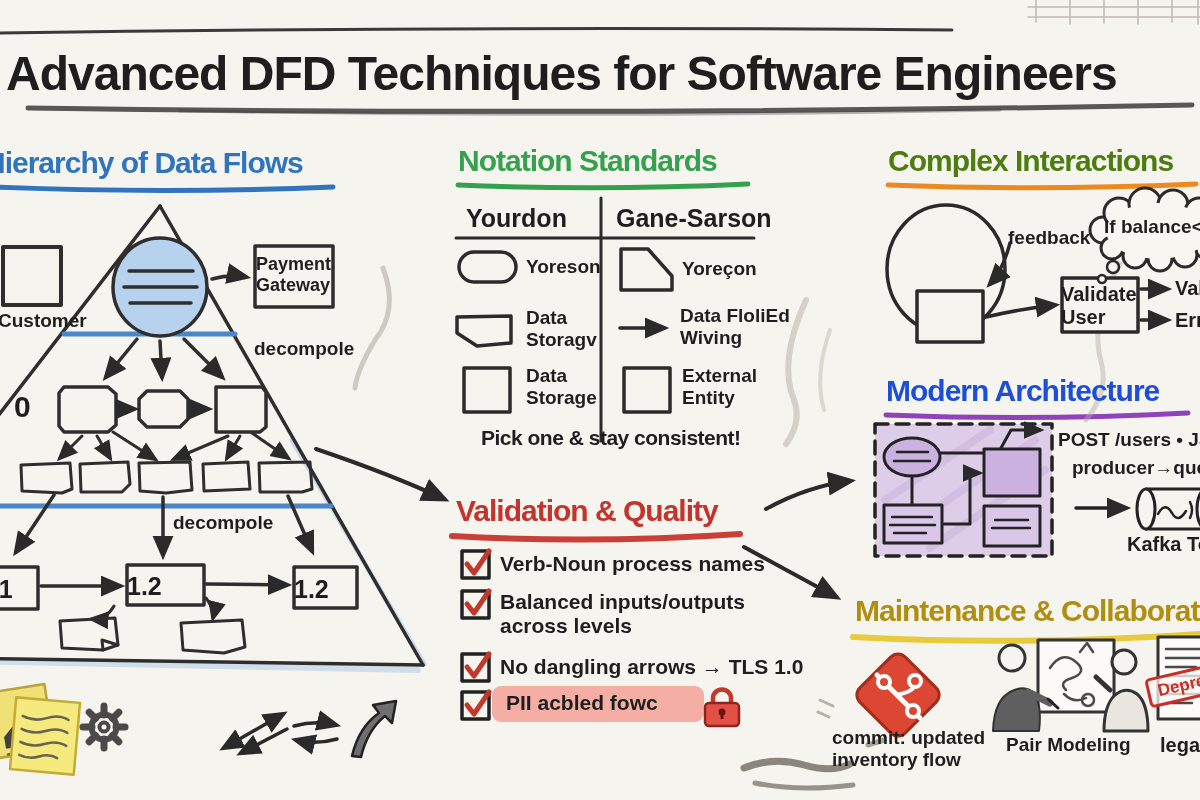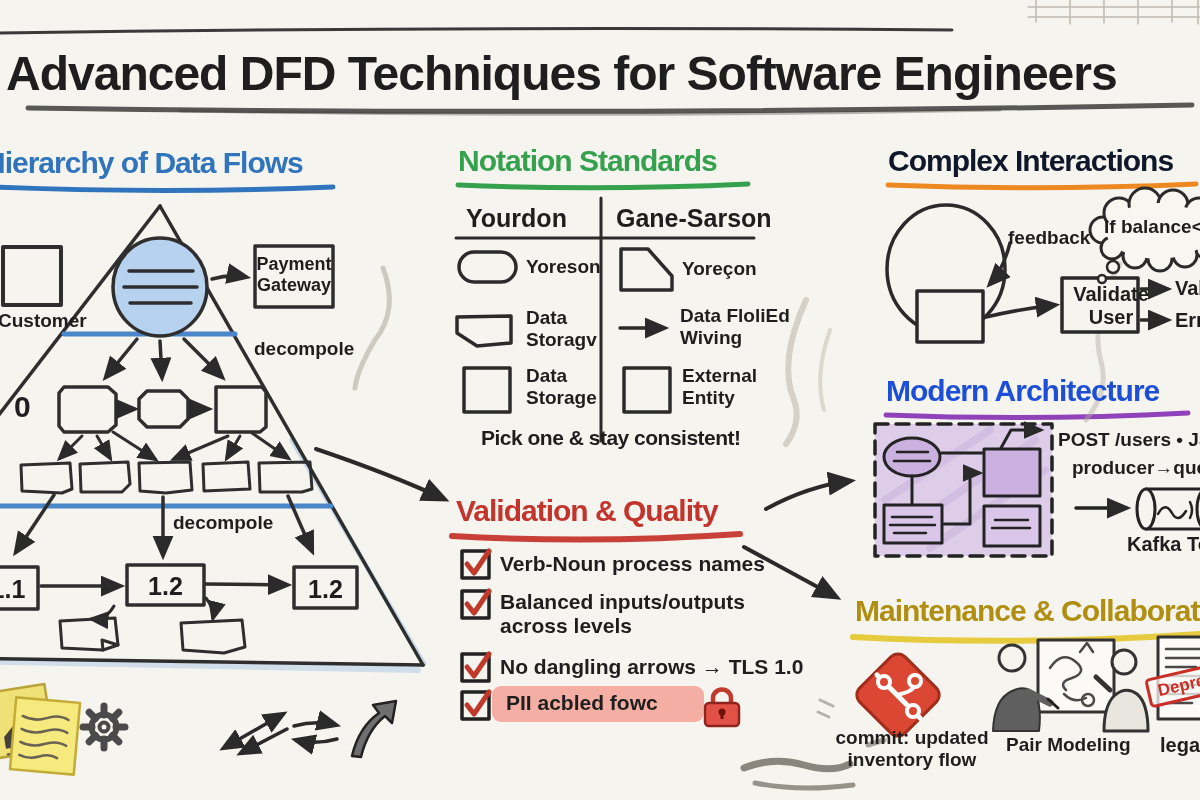--- a/index.html
+++ b/index.html
@@ -2,21 +2,21 @@
 <html><head>
 <meta charset="utf-8">
 <style>
   html,body{margin:0;padding:0;background:#e8e6e0;}
   #canvas{position:relative;width:1200px;height:800px;overflow:hidden;
     background:#f6f4ee;font-family:"Liberation Sans",sans-serif;color:#1e1e1e;}
   #art{position:absolute;left:0;top:0;}
   .txt{position:absolute;font-weight:bold;color:#1e1e1e;line-height:1.15;}
   .heading{font-size:30px;letter-spacing:-1px;white-space:nowrap;}
   .nowrap{white-space:nowrap;}
-  .ctr{text-align:center;}
+  .ctr{}
 </style>
 </head>
 <body>
 
 <div id="canvas">
 
 <svg id="art" width="1200" height="800" viewBox="0 0 1200 800">
   <defs>
     <marker id="ah" markerWidth="9" markerHeight="8" refX="5.5" refY="3" orient="auto" markerUnits="strokeWidth">
       <path d="M0,0 L7,3 L0,6 Z" fill="#2a2a2a"></path>
@@ -259,21 +259,21 @@
       <rect x="1158" y="637" width="54" height="82" fill="#fcfbf8" stroke="#333" stroke-width="3"></rect>
       <path d="M1166,649 h38 M1166,658 h38 M1166,667 h30 M1166,676 h38 M1166,685 h34 M1166,694 h38 M1166,703 h26" stroke="#4a4a4a" stroke-width="2.5"></path>
     </g>
   </g>
 </svg>
 
 <div class="txt" style="left:6px;top:46px;font-size:48px;letter-spacing:-1px;white-space:nowrap">Advanced DFD Techniques for Software Engineers</div>
 
 <div class="txt heading" style="left:-16px;top:146px;color:#2f74bd">Hierarchy of Data Flows</div>
 <div class="txt heading" style="left:458px;top:144px;color:#35a14f">Notation Standards</div>
-<div class="txt heading" style="left:888px;top:144px;color:#0f172a">Complex Interactions</div>
+<div class="txt heading" style="left:888px;top:144px;color:#4d7c0f">Complex Interactions</div>
 <div class="txt heading" style="left:456px;top:494px;color:#c2342c">Validation &amp; Quality</div>
 <div class="txt heading" style="left:886px;top:374px;color:#1d4ed8">Modern Architecture</div>
 <div class="txt heading" style="left:855px;top:594px;color:#b08e12">Maintenance &amp; Collaboration</div>
 
 <div class="txt nowrap" style="left:-2px;top:310px;font-size:19px">Customer</div>
 <div class="txt ctr" style="left:256px;top:254px;width:76px;font-size:18px">Payment Gateway</div>
 <div class="txt nowrap" style="left:254px;top:338px;font-size:19px">decompole</div>
 <div class="txt nowrap" style="left:14px;top:390px;font-size:30px">0</div>
 <div class="txt nowrap" style="left:173px;top:512px;font-size:19px">decompole</div>
 <div class="txt ctr" style="left:-22px;top:575px;width:60px;font-size:25px">1.1</div>

